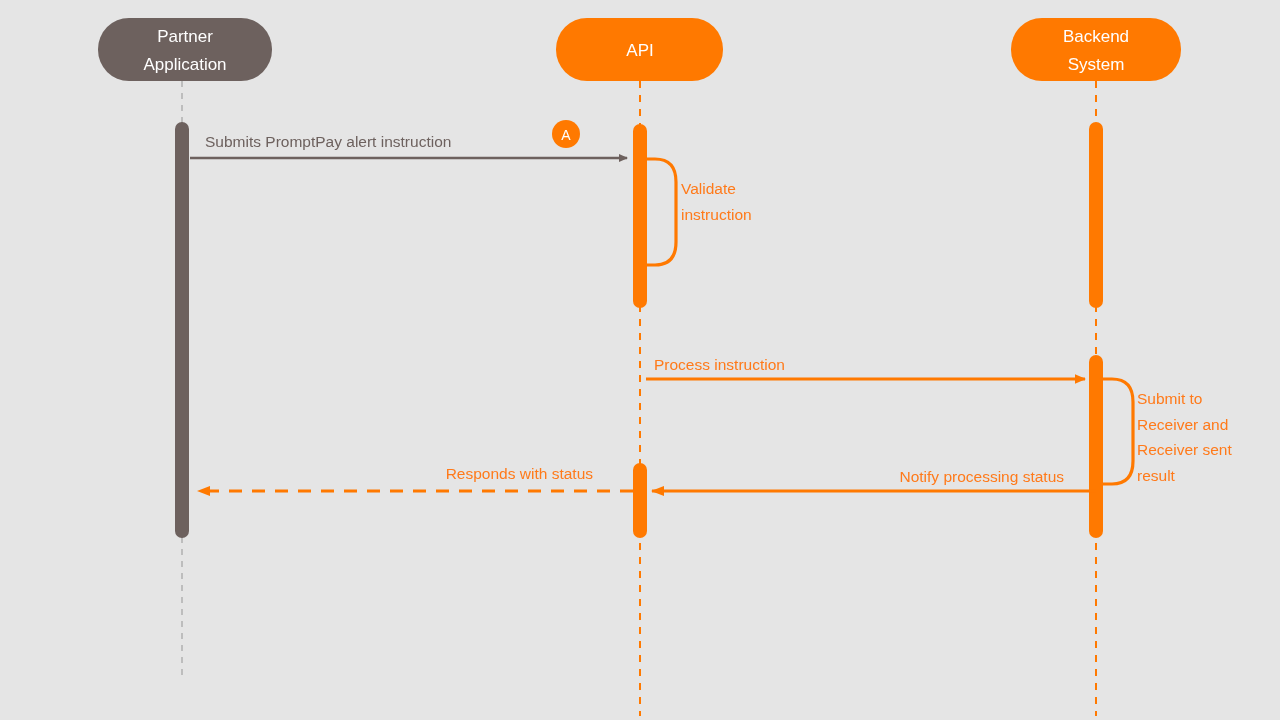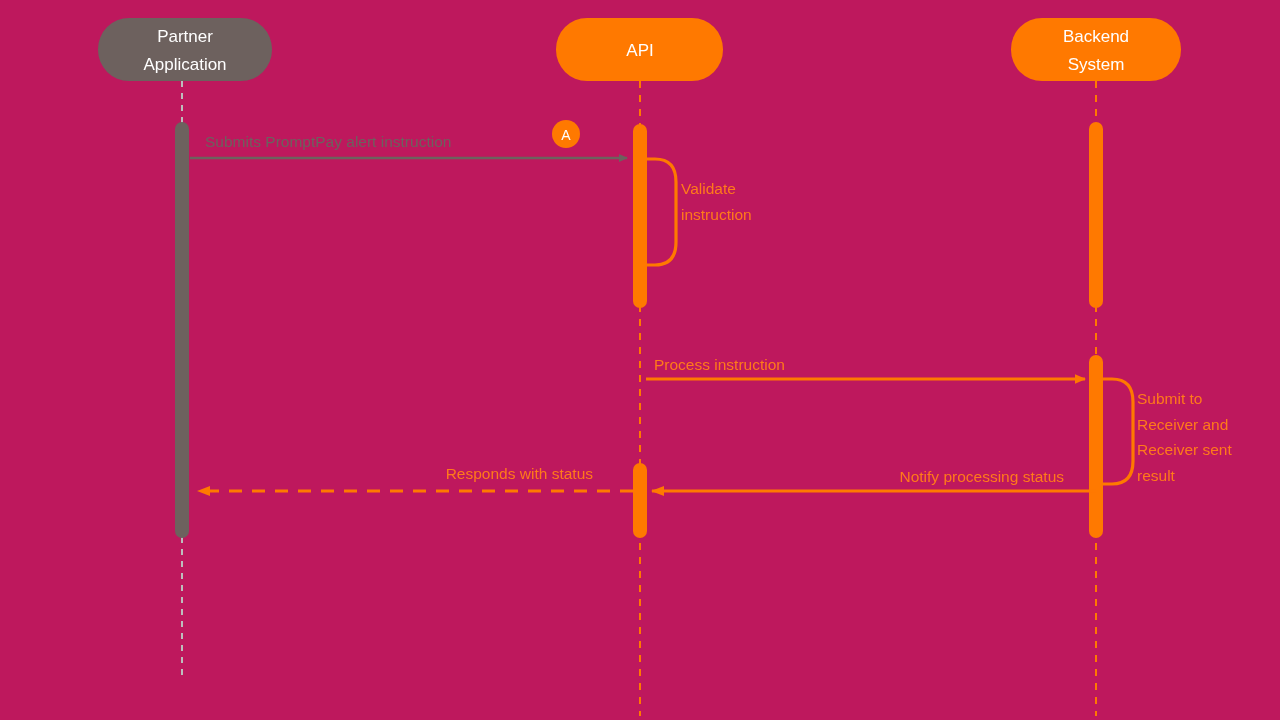--- a/index.html
+++ b/index.html
@@ -7,21 +7,21 @@
     padding: 0;
     background: #ffffff;
   }
   body {
     font-family: "Liberation Sans", "DejaVu Sans", sans-serif;
   }
   #canvas {
     position: relative;
     width: 1280px;
     height: 720px;
-    background: #be185d;
+    background: #e5e5e5;
     overflow: hidden;
   }
   svg.diagram {
     position: absolute;
     left: 0;
     top: 0;
     width: 1280px;
     height: 720px;
   }
   .actor-label {

